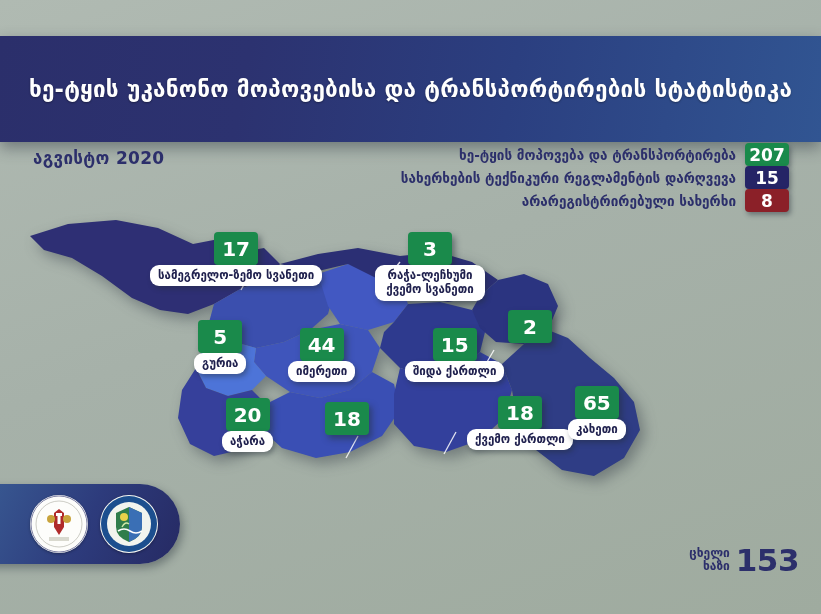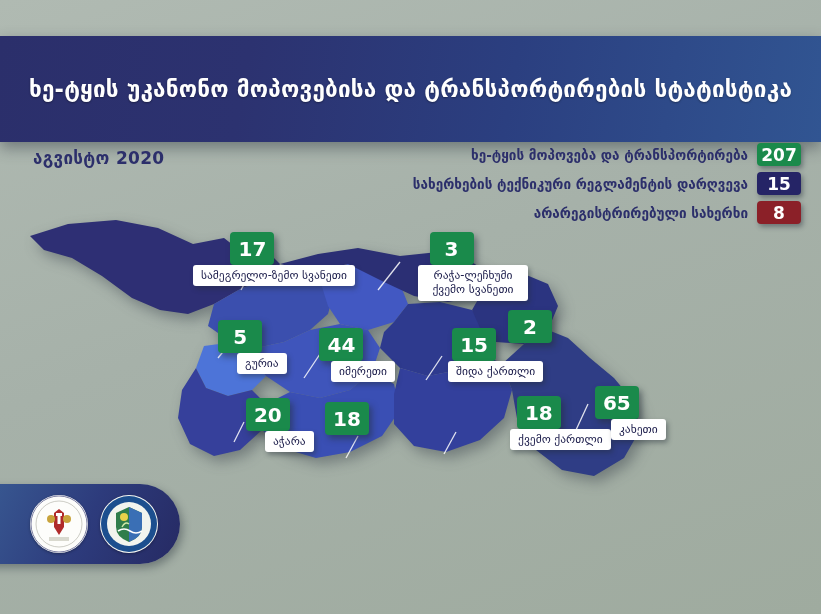--- a/index.html
+++ b/index.html
@@ -32,22 +32,22 @@
 
   
   #date-label {
     position: absolute; left: 33px; top: 148px;
     color: #2c2f6b; font-size: 17px; font-weight: bold;
     letter-spacing: .3px;
   }
 
   
   #legend {
-    position: absolute; right: 20px; top: 143px;
-    display: flex; flex-direction: column; gap: 6px;
+    position: absolute; right: 32px; top: 143px;
+    display: flex; flex-direction: column; 
     align-items: flex-end;
   }
   .legend-row { display: flex; align-items: center; gap: 9px; }
   .legend-label {
     color: #2c2f6b; font-size: 13.5px; font-weight: bold;
     text-align: right; white-space: nowrap;
   }
   .legend-badge {
     width: 44px; height: 23px; border-radius: 4px;
     color: #fff; font-size: 17px; font-weight: bold;
@@ -64,25 +64,24 @@
   .marker { position: absolute; }
   .marker-count {
     background: #1a8a4b; color: #fff;
     border-radius: 4px; font-weight: bold; font-size: 20px;
     min-width: 44px; height: 33px; padding: 0 8px;
     display: flex; align-items: center; justify-content: center;
     box-shadow: 3px 4px 6px rgba(35,45,55,.5);
   }
   .marker-name {
     background: #ffffff; color: #20214e;
-    border-radius: 3px; font-weight: normal; font-size: 11.5px;
+    border-radius: 9px; font-weight: bold; font-size: 11.5px;
     padding: 3px 8px 4px; white-space: nowrap; text-align: center;
     box-shadow: 2px 3px 5px rgba(35,45,55,.42);
     line-height: 1.25;
-    margin-left: 43px;
   }
   .marker.center { display: flex; flex-direction: column; align-items: center; }
 
   
   #logo-panel {
     position: absolute; left: -30px; top: 484px;
     width: 210px; height: 80px; border-radius: 0 42px 42px 0;
     background: linear-gradient(115deg, #3a5d95 0%, #2d3b7c 55%, #262a63 100%);
     box-shadow: 3px 4px 9px rgba(35,45,55,.40);
     display: flex; align-items: center; justify-content: flex-end;
@@ -239,14 +238,21 @@
         <circle cx="29" cy="29" r="22" fill="#f2f4ee"></circle>
         <path d="M29 12 L42 18 V32 Q42 42 29 47 Q16 42 16 32 V18 Z" fill="#2f7d4a"></path>
         <path d="M29 12 L42 18 V32 Q42 42 29 47 Z" fill="#3a6fb5"></path>
         <circle cx="24" cy="22" r="4" fill="#e8d24a"></circle>
         <path d="M18 36 q6 -4 12 0 t12 0" stroke="#ffffff" stroke-width="1.6" fill="none"></path>
         <path d="M22 32 q3 -6 7 -3" stroke="#cfe8a8" stroke-width="1.4" fill="none"></path>
       </svg>
     </div>
   </div>
 
+  <div id="hotline">
+    <div id="hotline-words">
+      <span>ცხელი</span>
+      <span>ხაზი</span>
+    </div>
+    <div id="hotline-number">153</div>
+  </div>
 
 </div>
 
 </body></html>

